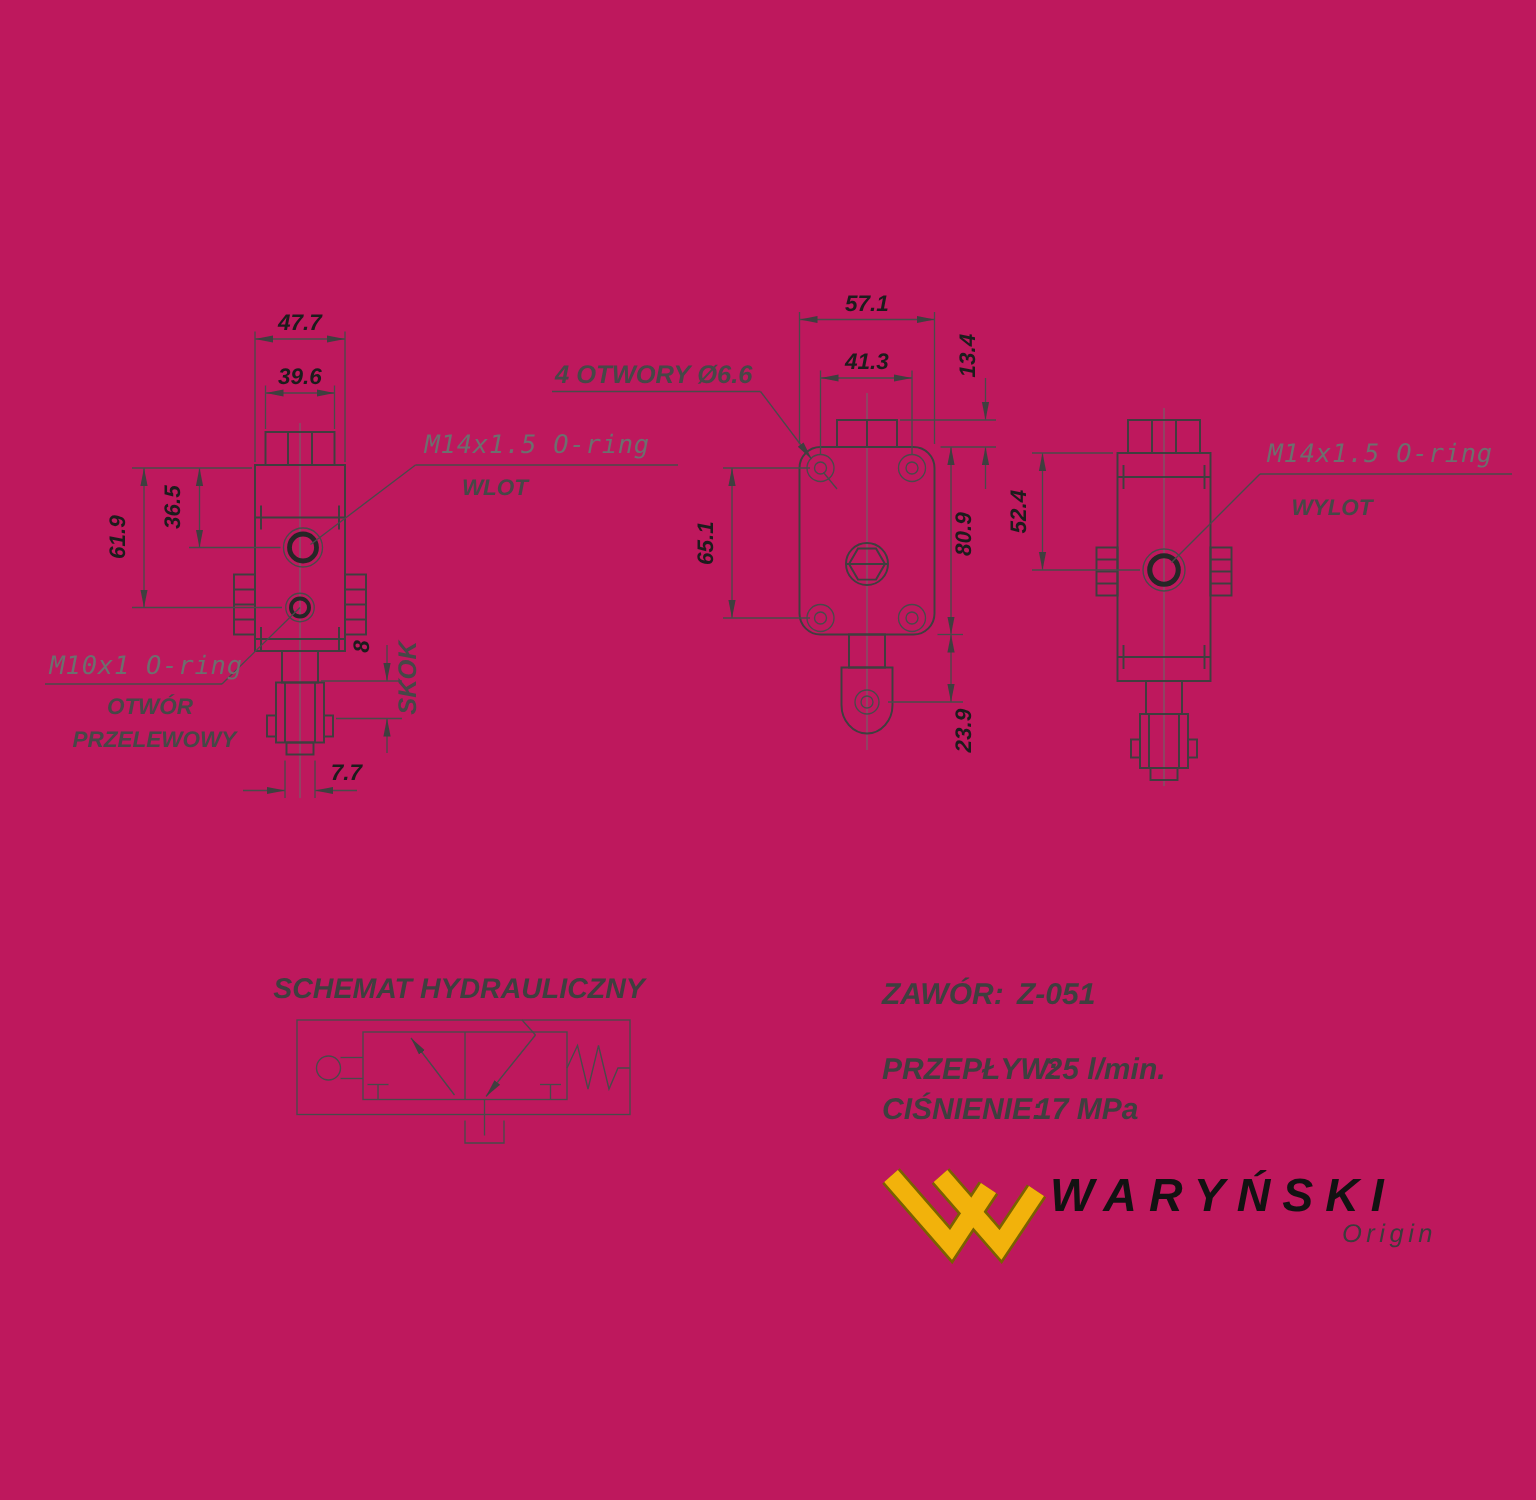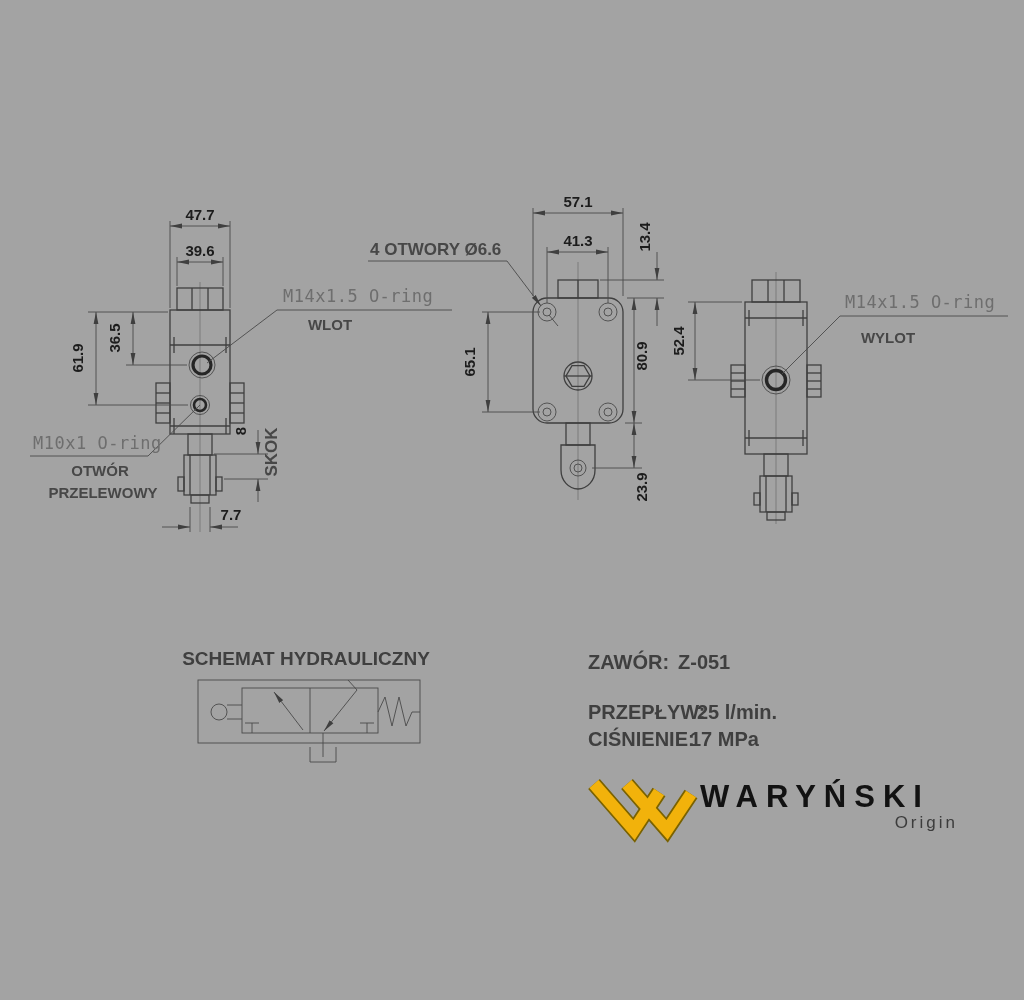--- a/index.html
+++ b/index.html
@@ -1,17 +1,17 @@
 <!DOCTYPE html>
 <html><head>
 <meta charset="utf-8">
 <style>
   html,body{margin:0;padding:0;background:#ffffff;}
-  .canvas{position:relative;width:1024px;height:1000px;background:#a3a3a3;overflow:hidden;
-          font-family:"Liberation Sans",sans-serif;}
+  .canvas{position:relative;width:1024px;height:1000px;background:#be185d;overflow:hidden;
+          font-family:"Liberation Sans",sans-serif;font-style:italic;}
   svg{position:absolute;left:0;top:0;}
   
   .ln  {stroke:#3f3f3f;stroke-width:1.3;fill:none;}
   .thin{stroke:#4a4a4a;stroke-width:0.9;fill:none;}
   .cl  {stroke:#6a6a6a;stroke-width:0.7;fill:none;}
   .ring{stroke:#262626;fill:none;}
   
   .dimtxt{font-family:"Liberation Sans",sans-serif;font-weight:bold;font-size:15px;fill:#1c1c1c;}
   .cadtxt{font-family:"DejaVu Sans Mono",monospace;font-size:17px;fill:#6e6e6e;letter-spacing:.5px;}
   .lbl   {font-family:"Liberation Sans",sans-serif;font-weight:bold;font-size:15px;fill:#474747;}

